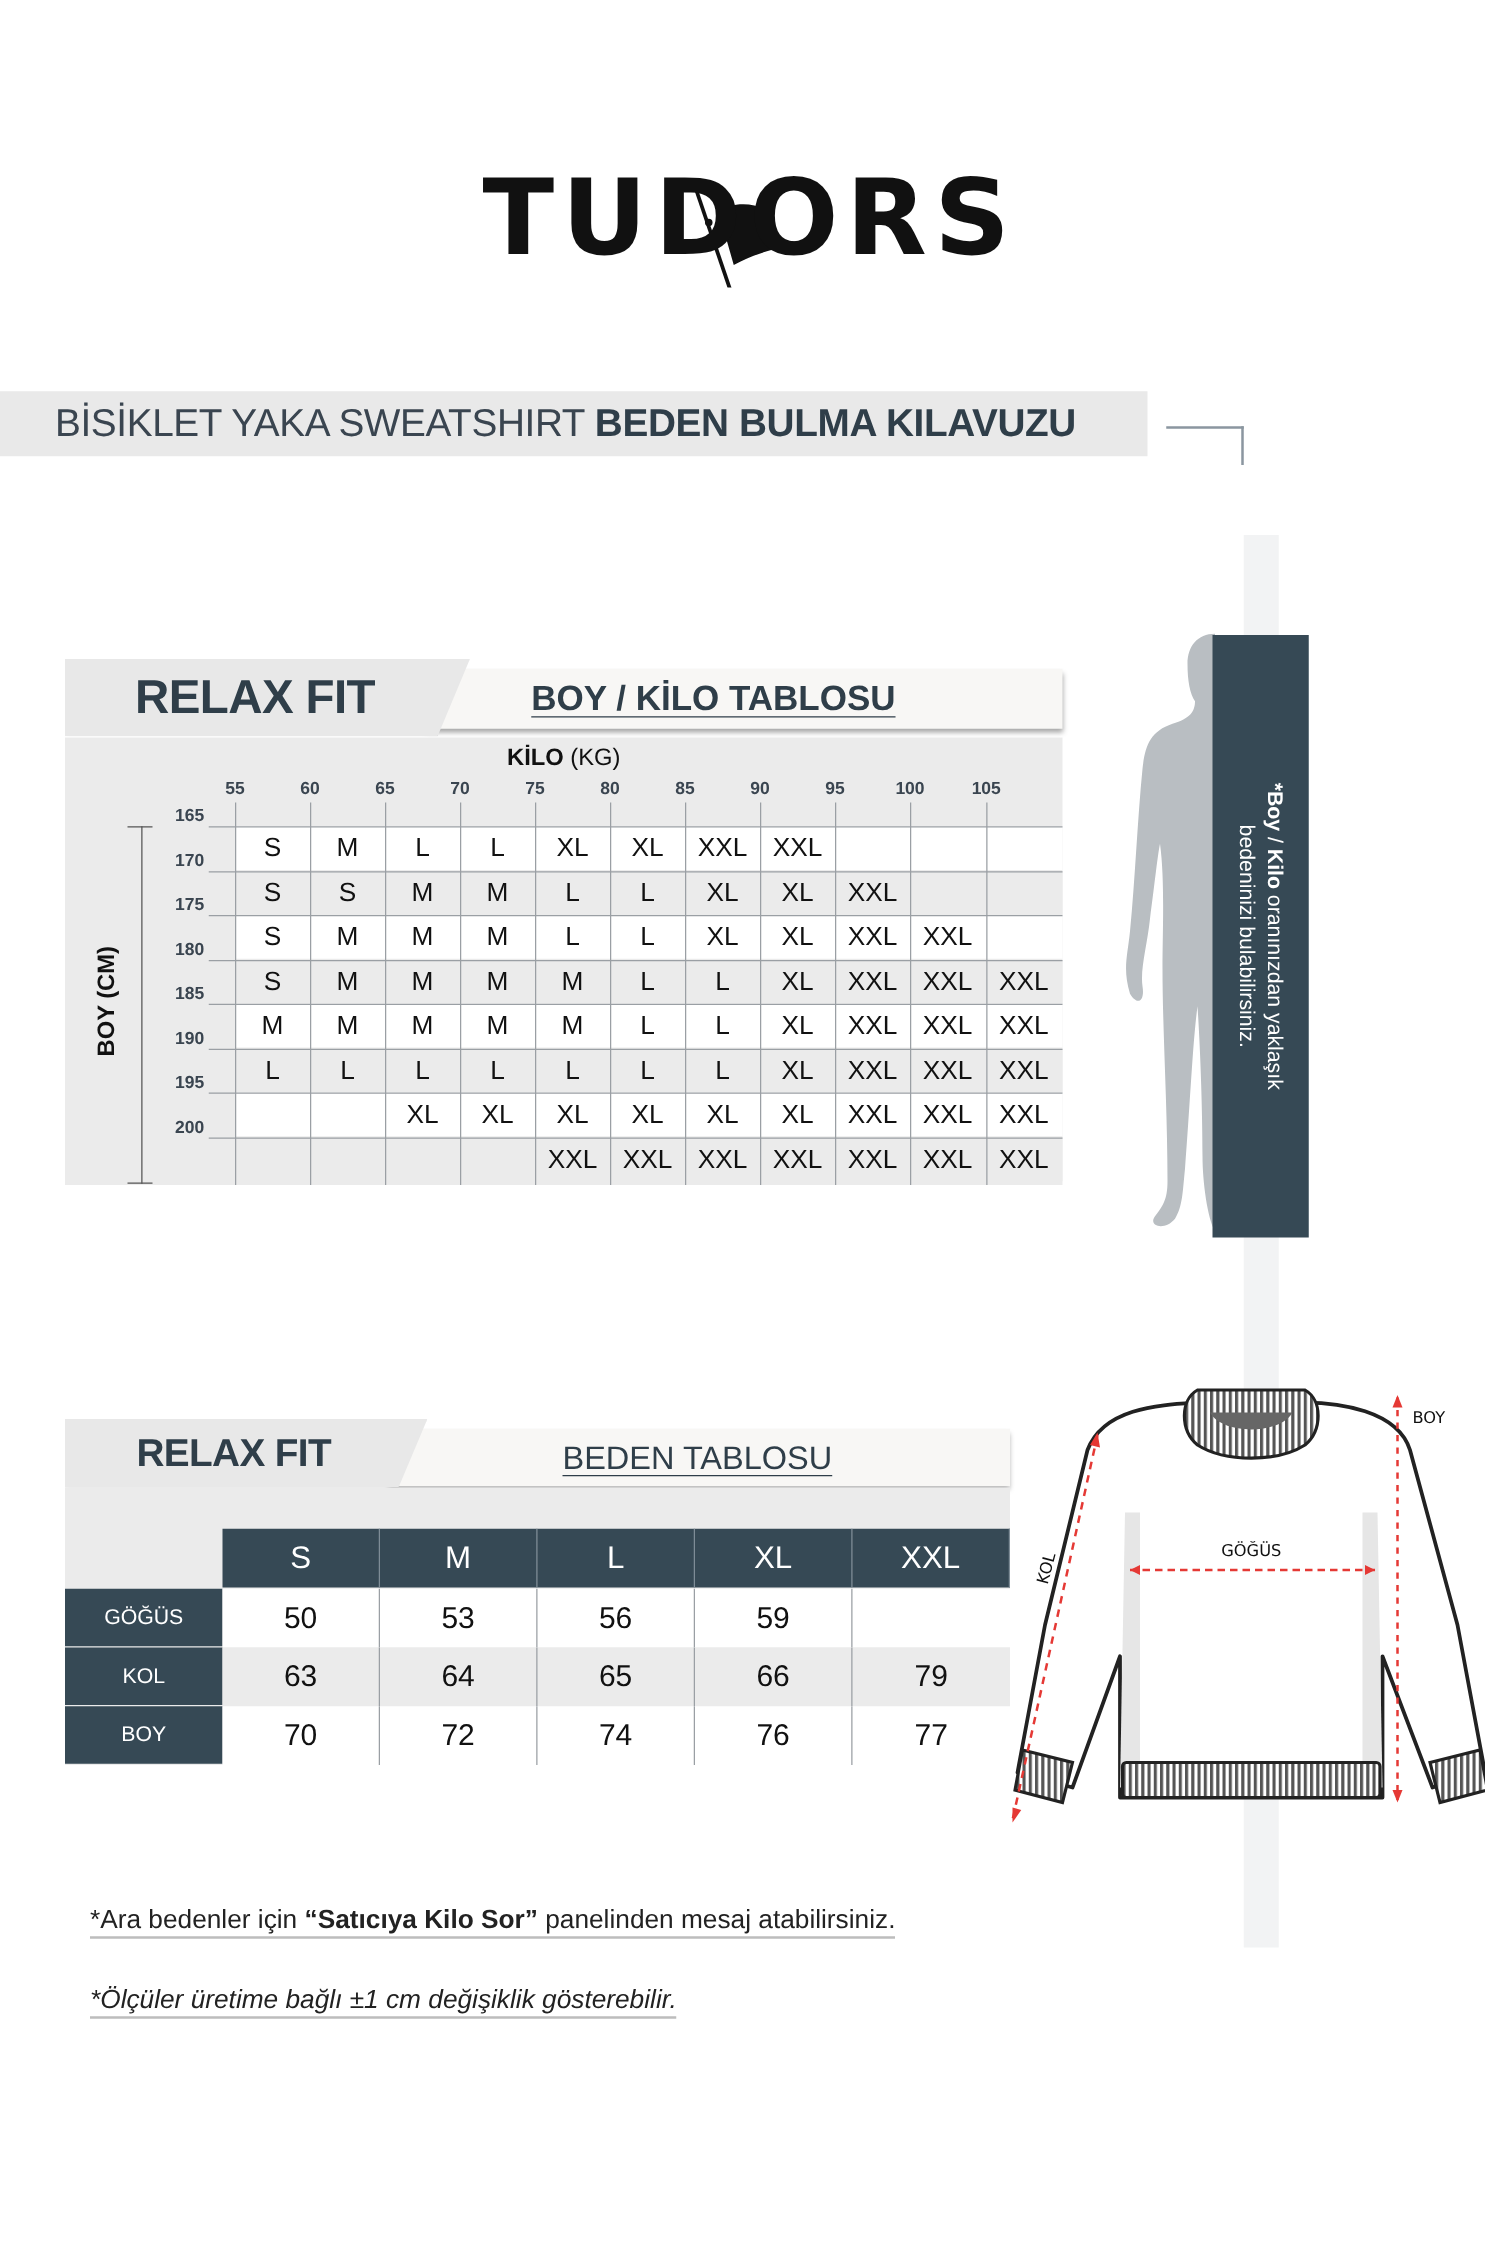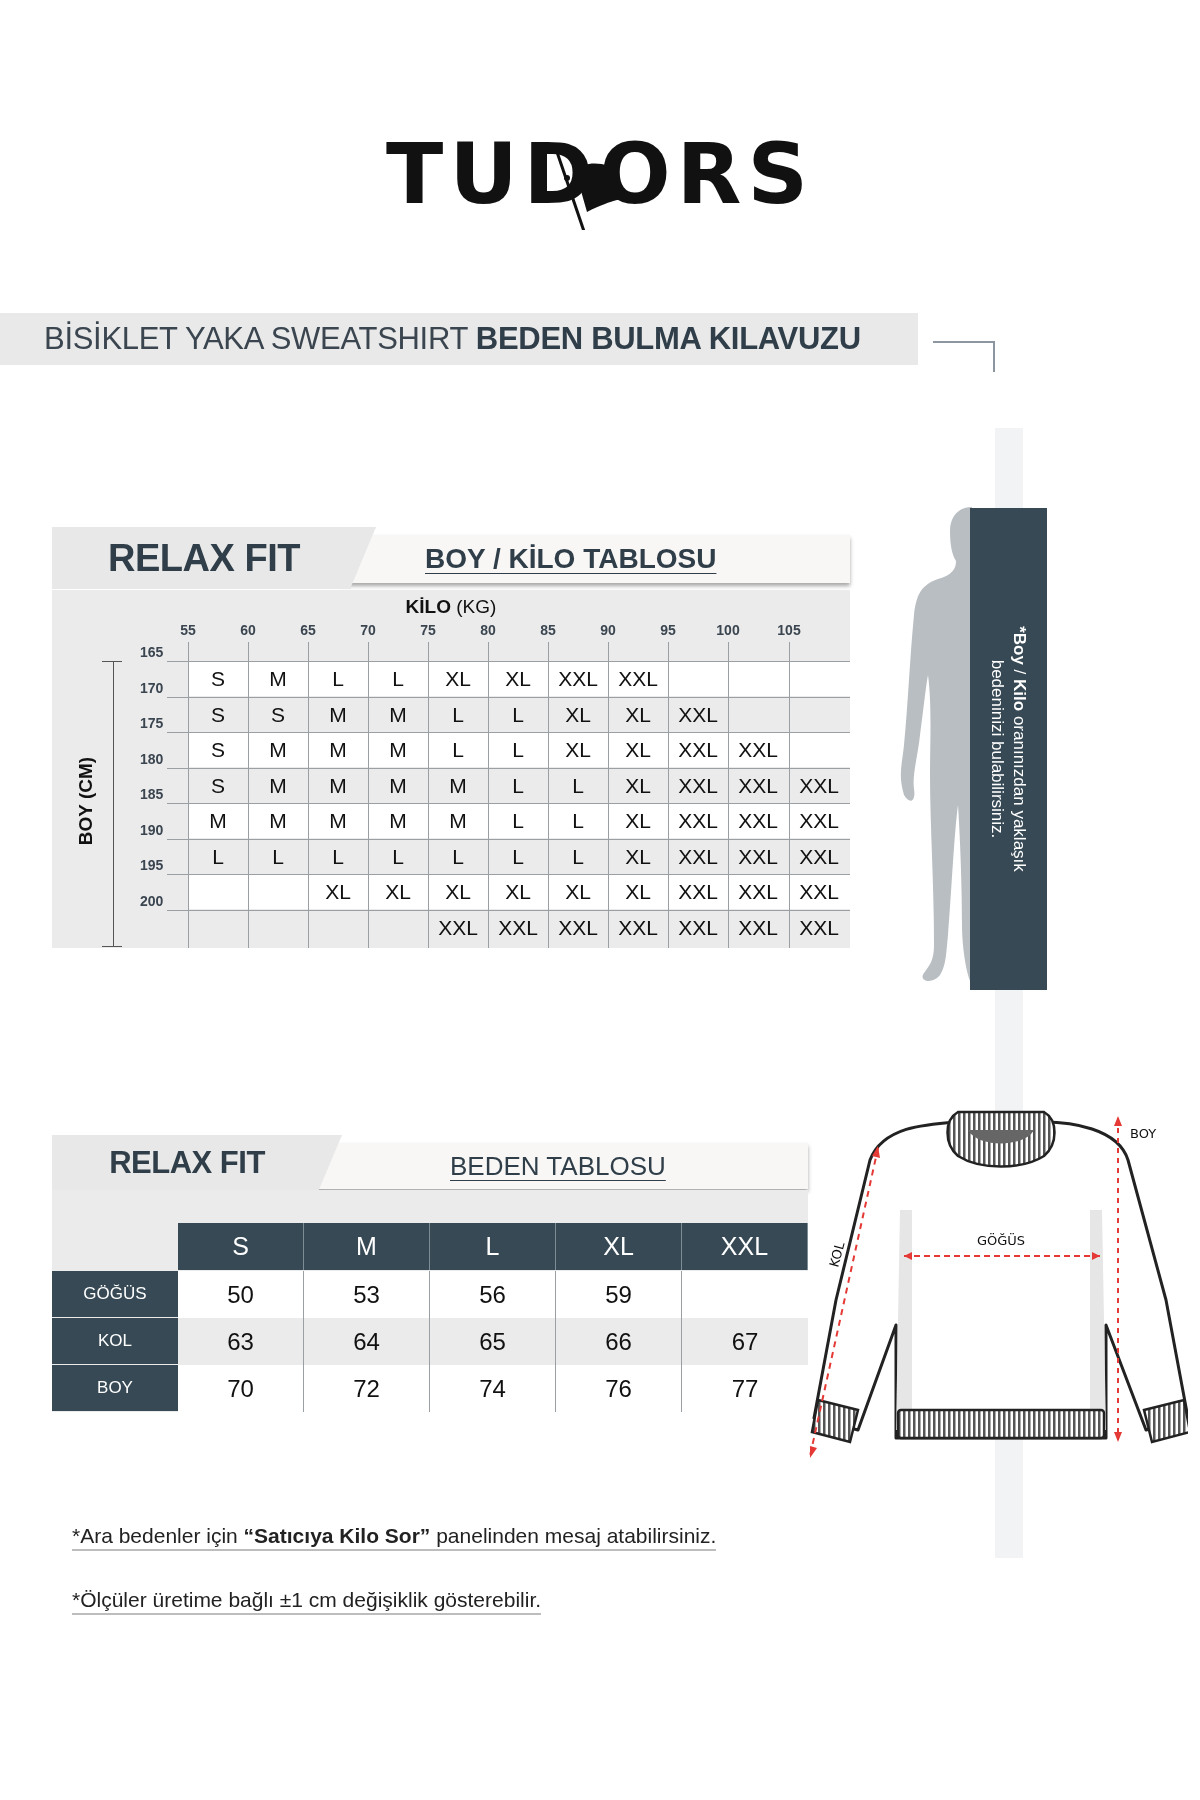--- a/index.html
+++ b/index.html
@@ -271,21 +271,21 @@
       <div class="t2-cell" style="left: 252px;">56</div>
       <div class="t2-cell" style="left: 378px;">59</div>
       <div class="t2-cell" style="left: 504px; border-right: none; margin-top: 44px;">62</div>
     </div>
     <div class="t2-label" style="top: 1318px;">KOL</div>
     <div class="t2-row" style="top: 1318px; background: rgb(235, 235, 235);">
       <div class="t2-cell" style="left: 0px;">63</div>
       <div class="t2-cell" style="left: 126px;">64</div>
       <div class="t2-cell" style="left: 252px;">65</div>
       <div class="t2-cell" style="left: 378px;">66</div>
-      <div class="t2-cell" style="left: 504px; border-right: none;">67</div>
+      <div class="t2-cell" style="left: 504px; border-right: none;">79</div>
     </div>
     <div class="t2-label" style="top: 1365px;">BOY</div>
     <div class="t2-row" style="top: 1365px; background: rgb(255, 255, 255);">
       <div class="t2-cell" style="left: 0px;">70</div>
       <div class="t2-cell" style="left: 126px;">72</div>
       <div class="t2-cell" style="left: 252px;">74</div>
       <div class="t2-cell" style="left: 378px;">76</div>
       <div class="t2-cell" style="left: 504px; border-right: none;">77</div>
     </div>
   </div>
@@ -323,13 +323,13 @@
   <path d="M70 46 L64 56 L72 58 Z" fill="#e53935"></path>
   <path d="M2 358 L2 346 L9 348 Z" fill="#e53935"></path>
   <text x="193" y="145" text-anchor="middle" font-size="13" fill="#111" font-family="DejaVu Sans, sans-serif">GÖĞÜS</text>
   <text x="322" y="38" font-size="13" fill="#111" font-family="DejaVu Sans, sans-serif">BOY</text>
   <text x="30" y="168" font-size="13" fill="#111" font-family="DejaVu Sans, sans-serif" transform="rotate(-75 30 168)">KOL</text>
 </svg>
 
 <div class="note" style="top:1524px;">
   <span>*Ara bedenler için </span><b>“Satıcıya Kilo Sor”</b><span> panelinden mesaj atabilirsiniz.</span>
 </div>
-<div class="note" style="top:1588px;">*Ölçüler üretime bağlı ±1 cm değişiklik gösterebilir.</div>
+<div class="note" style="top:1588px;font-style:italic;">*Ölçüler üretime bağlı ±1 cm değişiklik gösterebilir.</div>
 
 </body></html>

